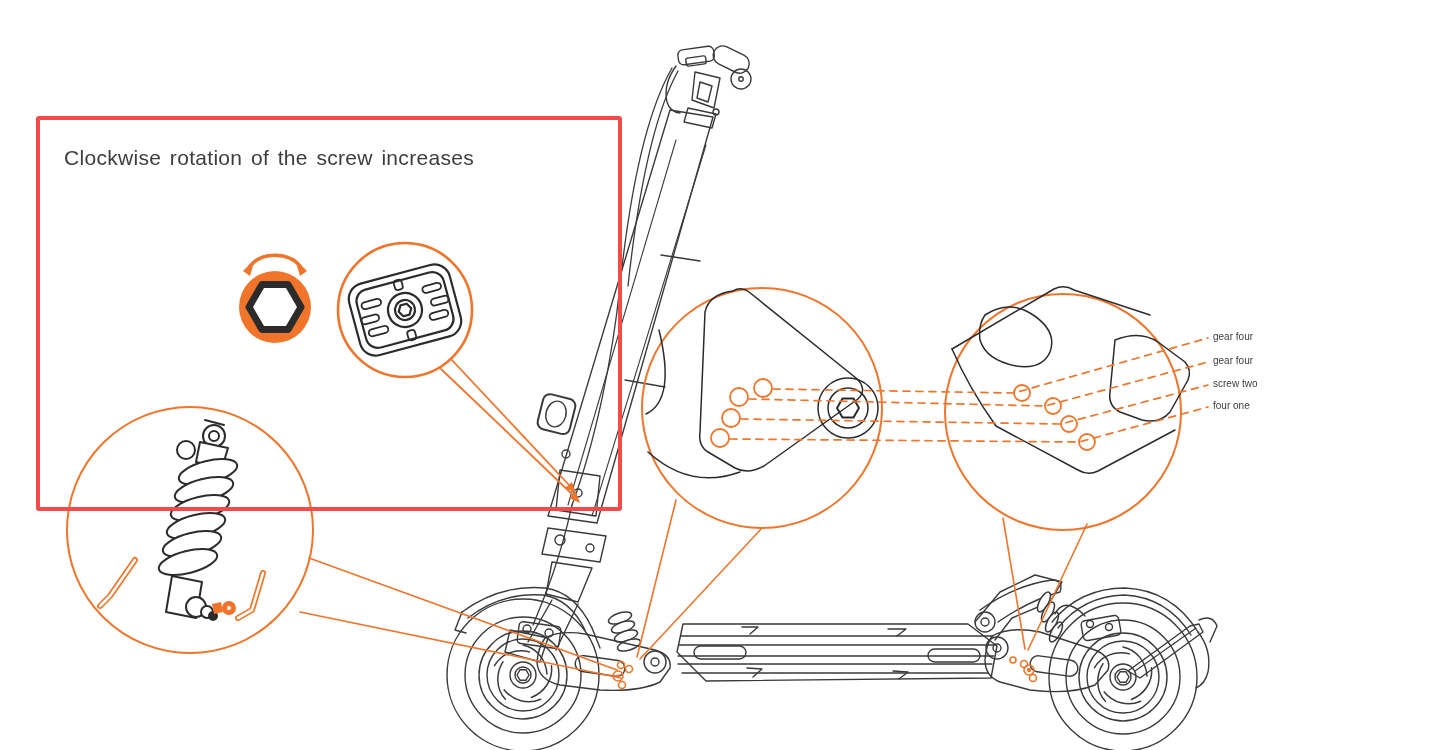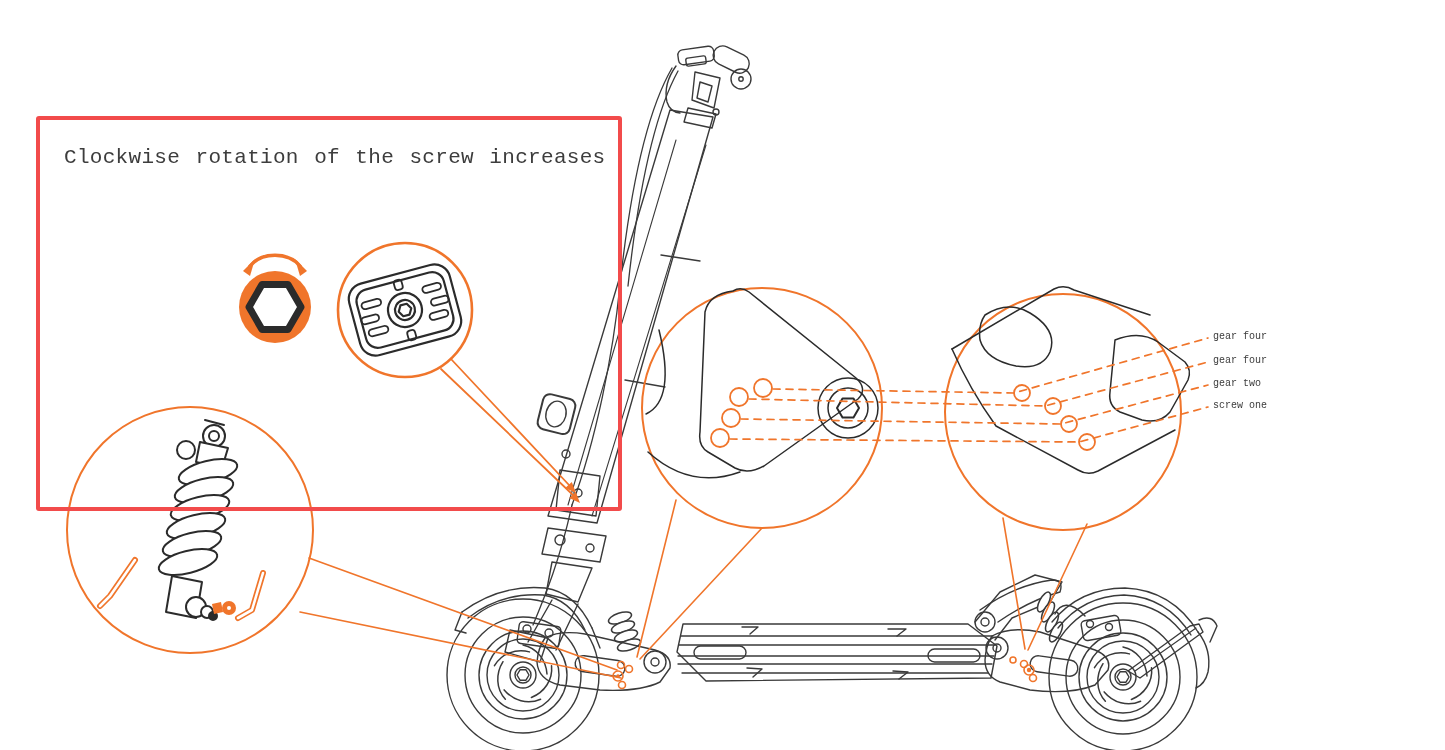--- a/index.html
+++ b/index.html
@@ -7,21 +7,21 @@
     --red:#F24B4B;
     --ink:#3A3A3A;
     --text:#3D3D3D;
   }
   html,body{margin:0;padding:0;background:#fff;}
   .canvas{
     position:relative;
     width:1445px;height:750px;
     background:#fff;
     overflow:hidden;
-    font-family:Liberation Mono, monospace;
+    font-family:Liberation Sans, sans-serif;
   }
   .diagram-svg{position:absolute;left:0;top:0;}
   .highlight-box{
     position:absolute;
     left:36px;top:116px;width:586px;height:395px;
     box-sizing:border-box;
     border:4px solid var(--red);
     border-radius:3px;
     pointer-events:none;
   }
@@ -326,16 +326,16 @@
 </svg>
 
   <div class="highlight-box"></div>
 
   <div class="instruction-text">
     <div>Clockwise rotation of the screw increases</div>
   </div>
 
   <div class="gear-label gl0">gear four</div>
   <div class="gear-label gl1">gear four</div>
-  <div class="gear-label gl2">gear two</div>
-  <div class="gear-label gl3">screw one</div>
+  <div class="gear-label gl2">screw two</div>
+  <div class="gear-label gl3">four one</div>
 
 </div>
 
 </body></html>

